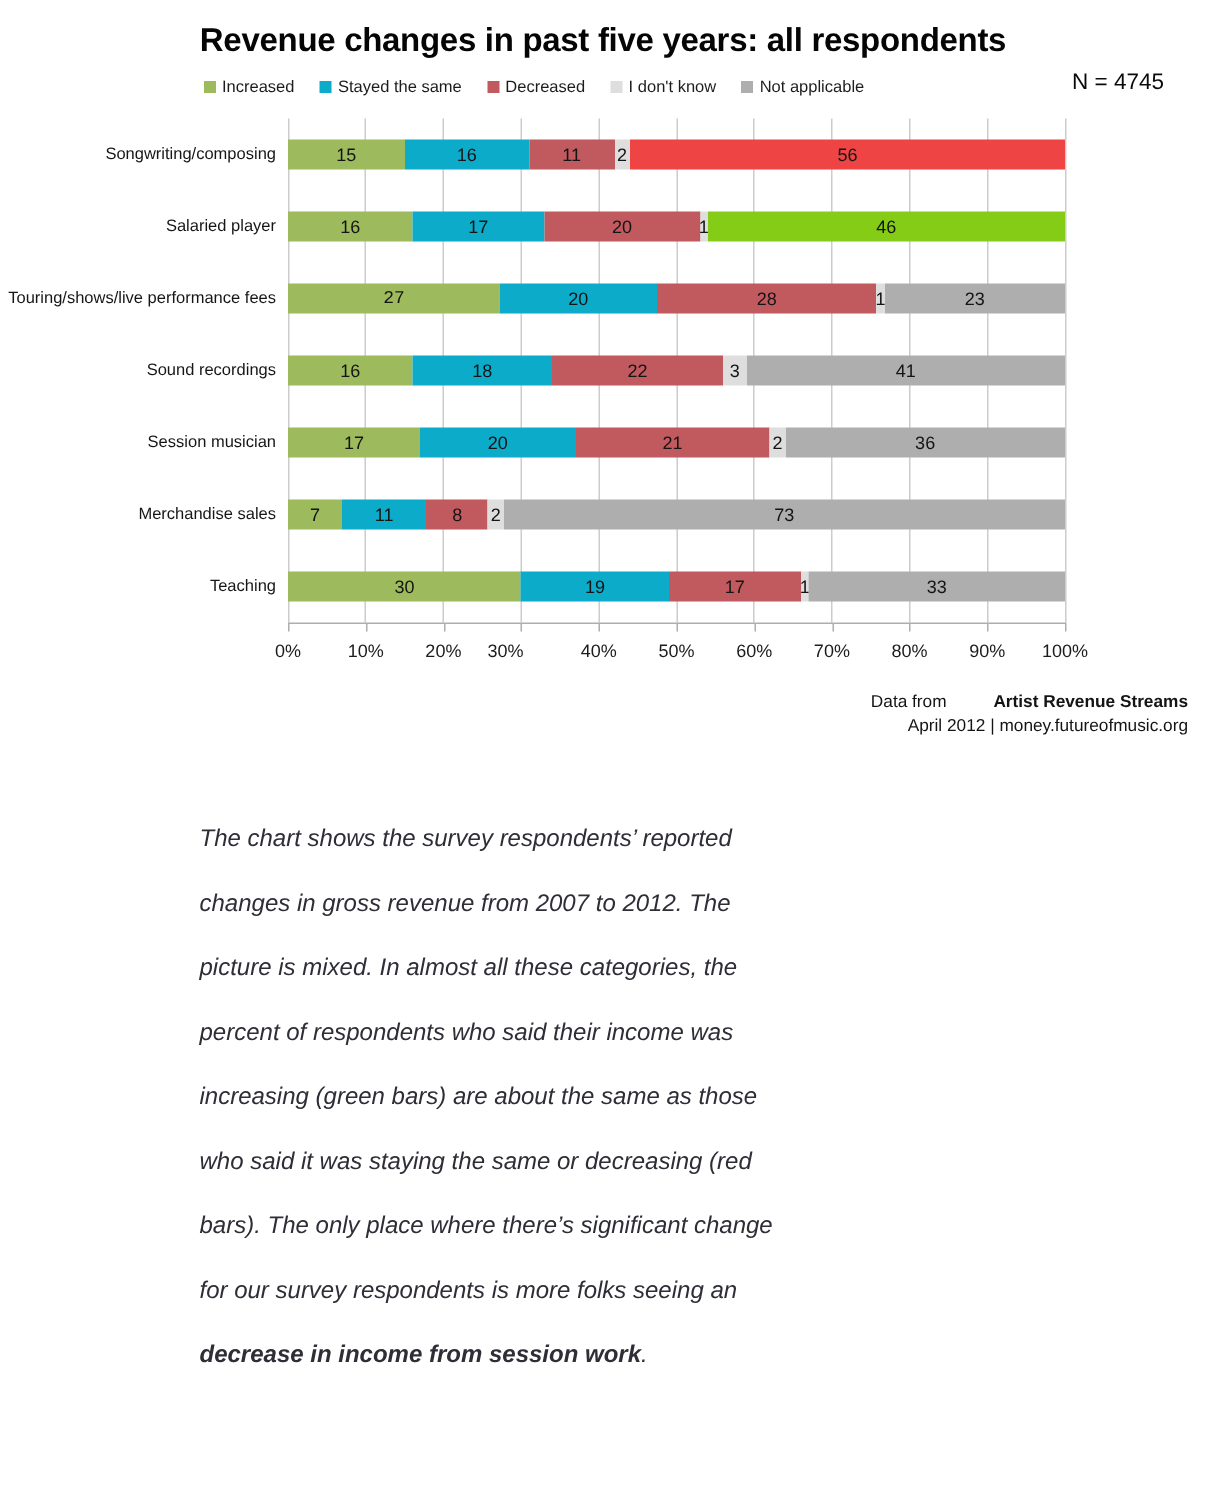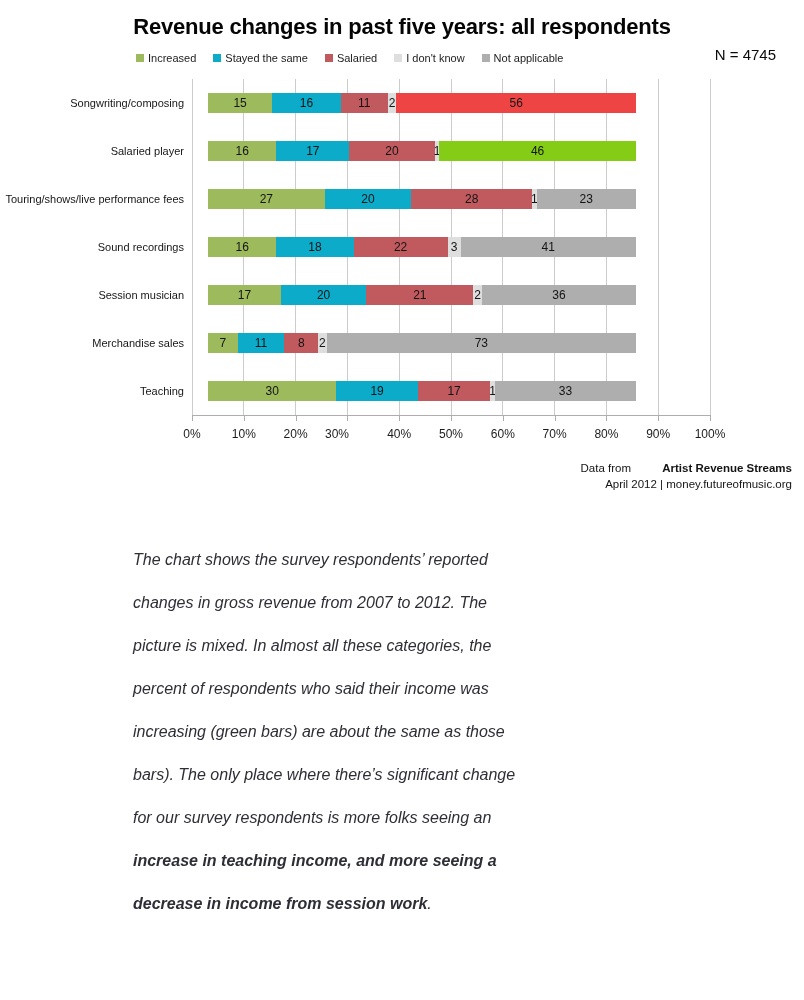--- a/index.html
+++ b/index.html
@@ -30,21 +30,21 @@
   .tick-label{
     position:absolute;top:348px;transform:translateX(-50%);
     font-size:12px;color:#1c1c1c;white-space:nowrap;
   }
   .rows{position:absolute;left:0;top:0;width:710px;height:336px;}
   .bar-row{display:flex;align-items:center;height:48px;}
   .row-label{
     width:184px;padding-right:8px;text-align:right;font-size:11px;color:#161616;
     white-space:nowrap;flex:none;
   }
-  .bar{display:flex;width:428px;height:20px;flex:none;margin-left:16px;}
+  .bar{display:flex;width:518px;height:20px;flex:none;}
   .seg{
     position:relative;display:flex;align-items:center;justify-content:center;
     flex-basis:0;min-width:0;height:100%;
   }
   .seg-val{font-size:12px;color:#141414;white-space:nowrap;overflow:visible;}
   
   .attribution{
     margin-top:8px;margin-right:12px;text-align:right;font-size:11.5px;
     line-height:1.35;color:#141414;
   }
@@ -67,21 +67,21 @@
   <span class="legend-item">
       <span class="swatch" style="background: rgb(157, 186, 92);"></span>
       <span class="legend-label">Increased</span>
     </span>
     <span class="legend-item">
       <span class="swatch" style="background: rgb(12, 171, 201);"></span>
       <span class="legend-label">Stayed the same</span>
     </span>
     <span class="legend-item">
       <span class="swatch" style="background: rgb(192, 90, 95);"></span>
-      <span class="legend-label">Salaried</span>
+      <span class="legend-label">Decreased</span>
     </span>
     <span class="legend-item">
       <span class="swatch" style="background: rgb(222, 222, 222);"></span>
       <span class="legend-label">I don't know</span>
     </span>
     <span class="legend-item">
       <span class="swatch" style="background: rgb(174, 174, 174);"></span>
       <span class="legend-label">Not applicable</span>
     </span>
     <span class="n-label">N = 4745</span>
@@ -138,21 +138,21 @@
             <span class="seg-val">1</span>
           </div>
           <div class="seg" style="flex-grow: 46; background: #84cc16;">
             <span class="seg-val">46</span>
           </div>
         </div>
       </div>
       <div class="bar-row">
         <div class="row-label">Touring/shows/live performance fees</div>
         <div class="bar">
-          <div class="seg" style="flex-grow: 27; background: rgb(157, 186, 92);">
+          <div class="seg" style="flex-grow: 27; background: rgb(157, 186, 92); font-family: Liberation Mono, monospace;">
             <span class="seg-val">27</span>
           </div>
           <div class="seg" style="flex-grow: 20; background: rgb(12, 171, 201);">
             <span class="seg-val">20</span>
           </div>
           <div class="seg" style="flex-grow: 28; background: rgb(192, 90, 95);">
             <span class="seg-val">28</span>
           </div>
           <div class="seg" style="flex-grow: 1; background: rgb(222, 222, 222);">
             <span class="seg-val">1</span>
@@ -274,17 +274,17 @@
   <div><span>Data from </span><b>Artist Revenue Streams</b></div>
   <div>April 2012 | money.futureofmusic.org</div>
 </div>
 
 <div class="caption">
     <div class="caption-line">The chart shows the survey respondents’ reported</div>
     <div class="caption-line">changes in gross revenue from 2007 to 2012. The</div>
     <div class="caption-line">picture is mixed. In almost all these categories, the</div>
     <div class="caption-line">percent of respondents who said their income was</div>
     <div class="caption-line">increasing (green bars) are about the same as those</div>
+    <div class="caption-line">who said it was staying the same or decreasing (red</div>
     <div class="caption-line">bars). The only place where there’s significant change</div>
     <div class="caption-line">for our survey respondents is more folks seeing an</div>
-    <div class="caption-line bold">increase in teaching income, and more seeing a</div>
     <div class="caption-line bold">decrease in income from session work<span class="caption-suffix">.</span></div>
   </div>
 
 </body></html>

